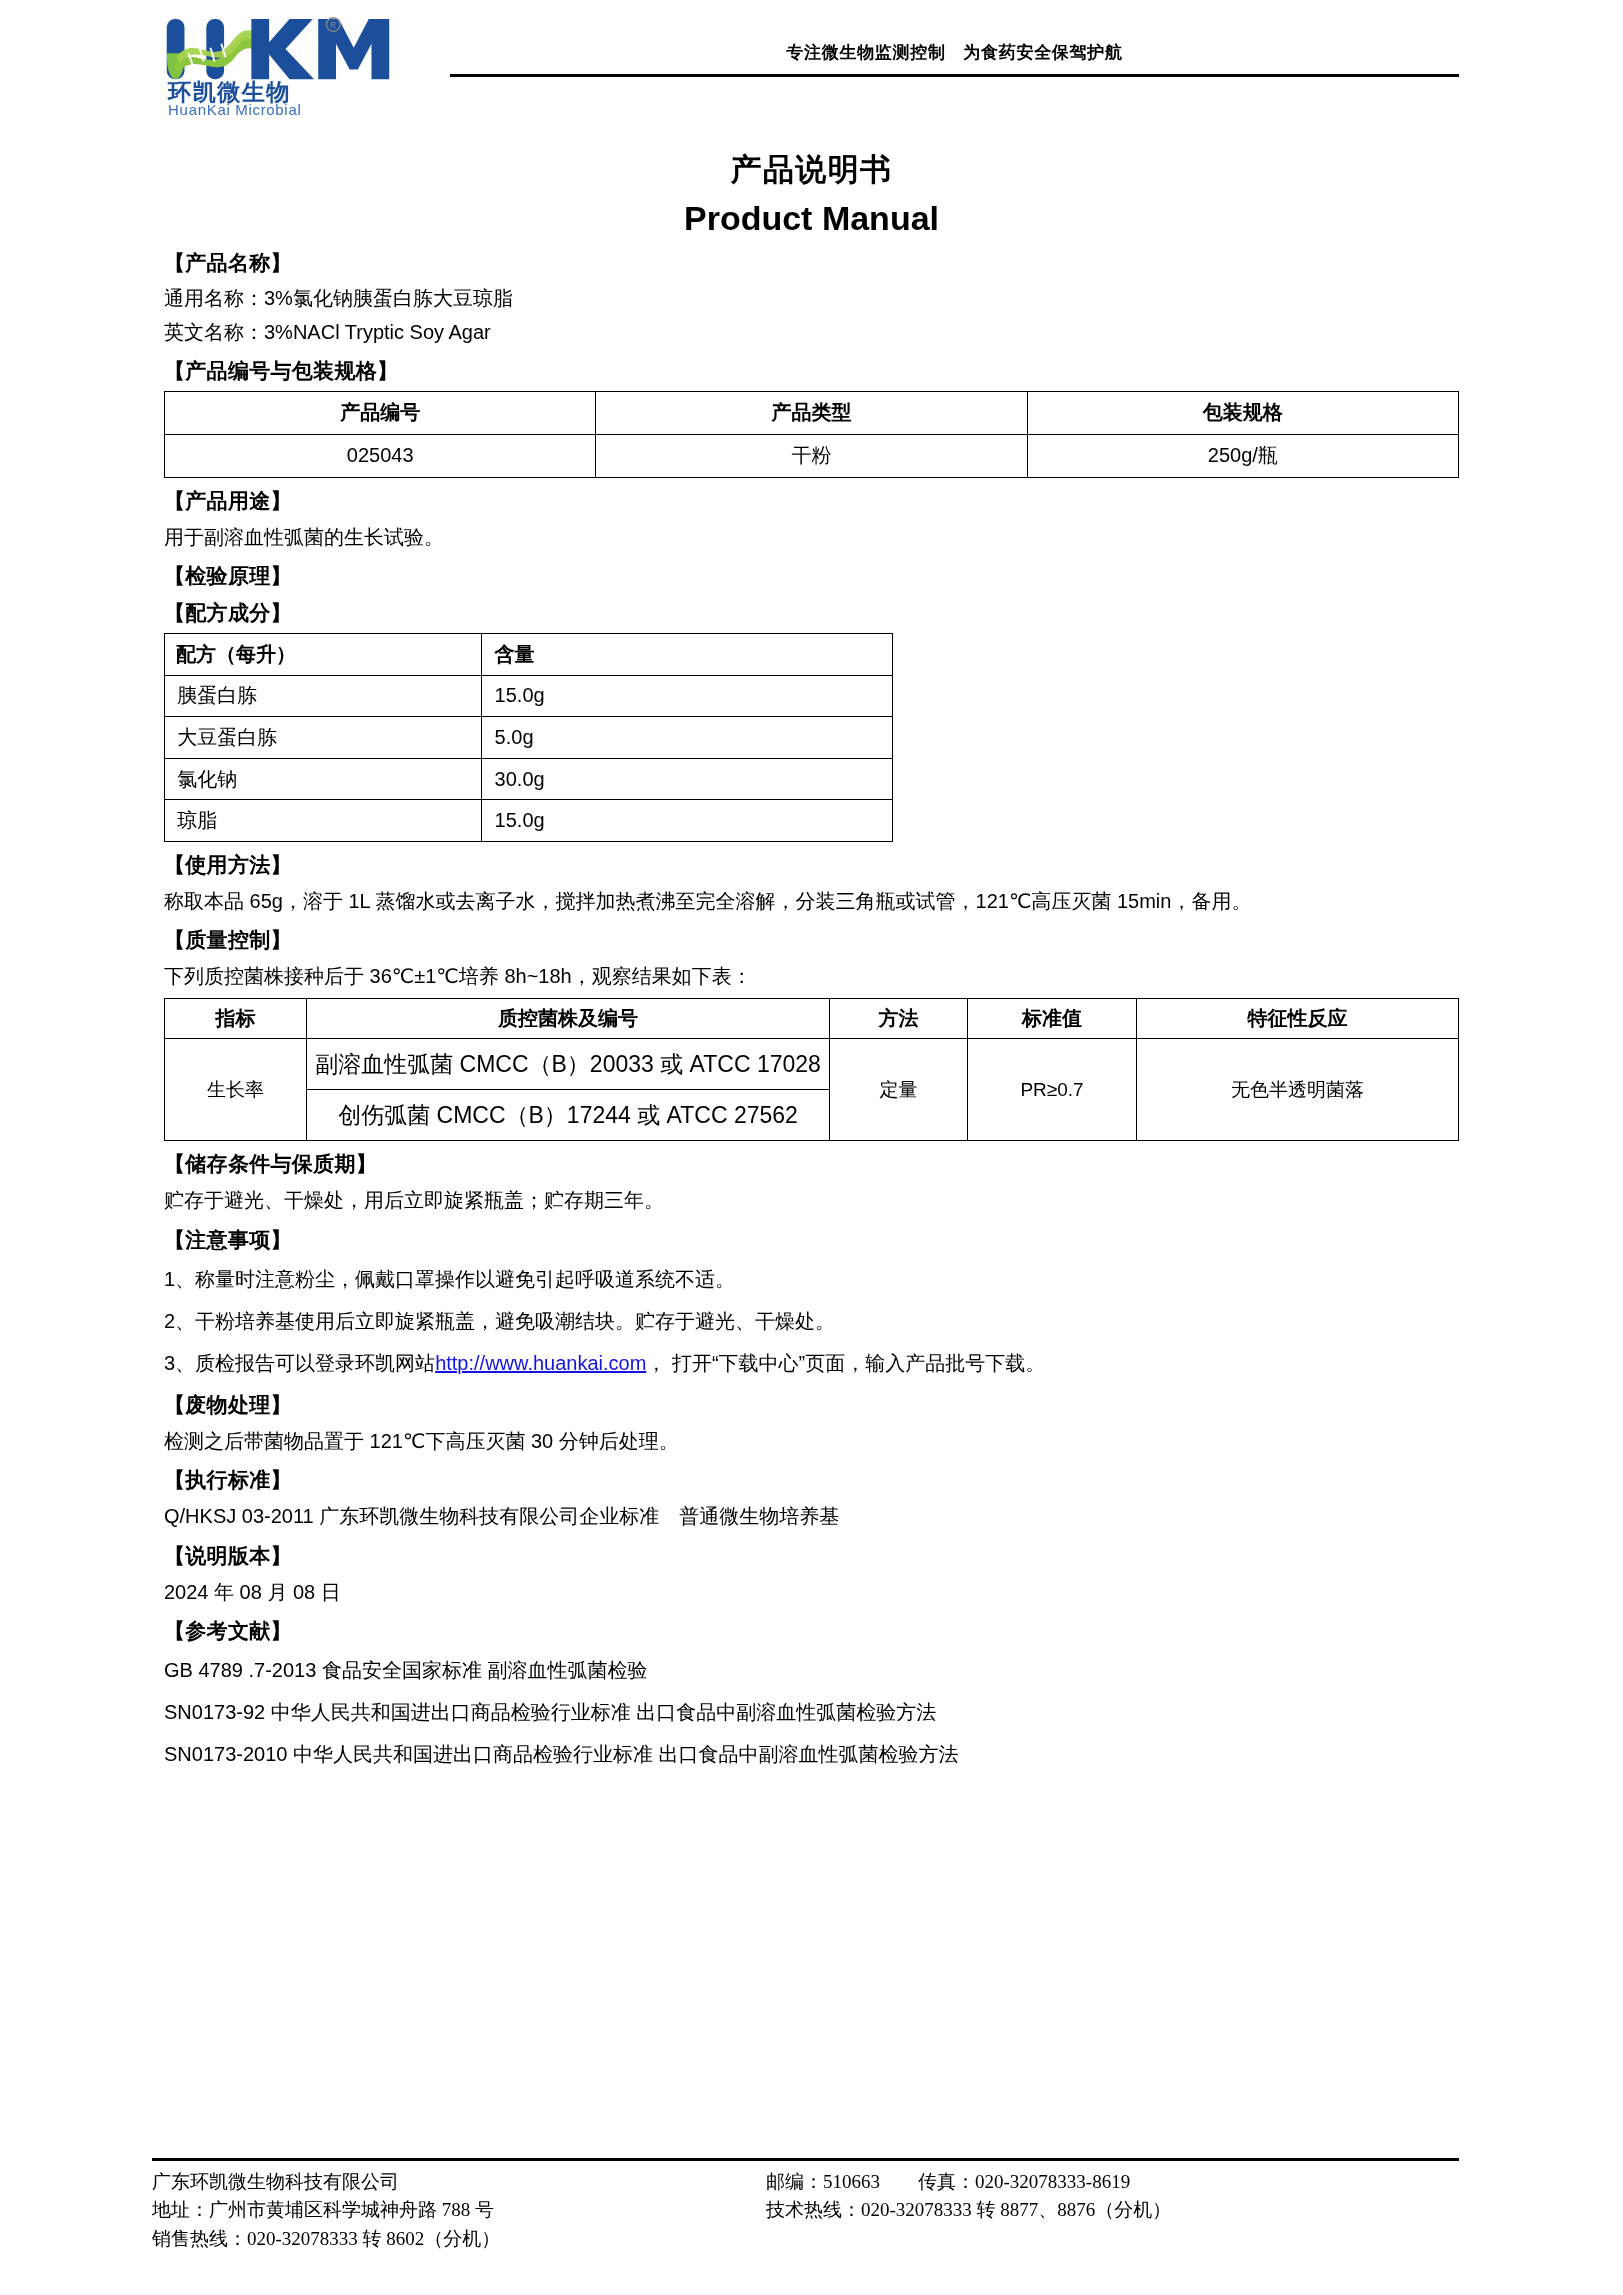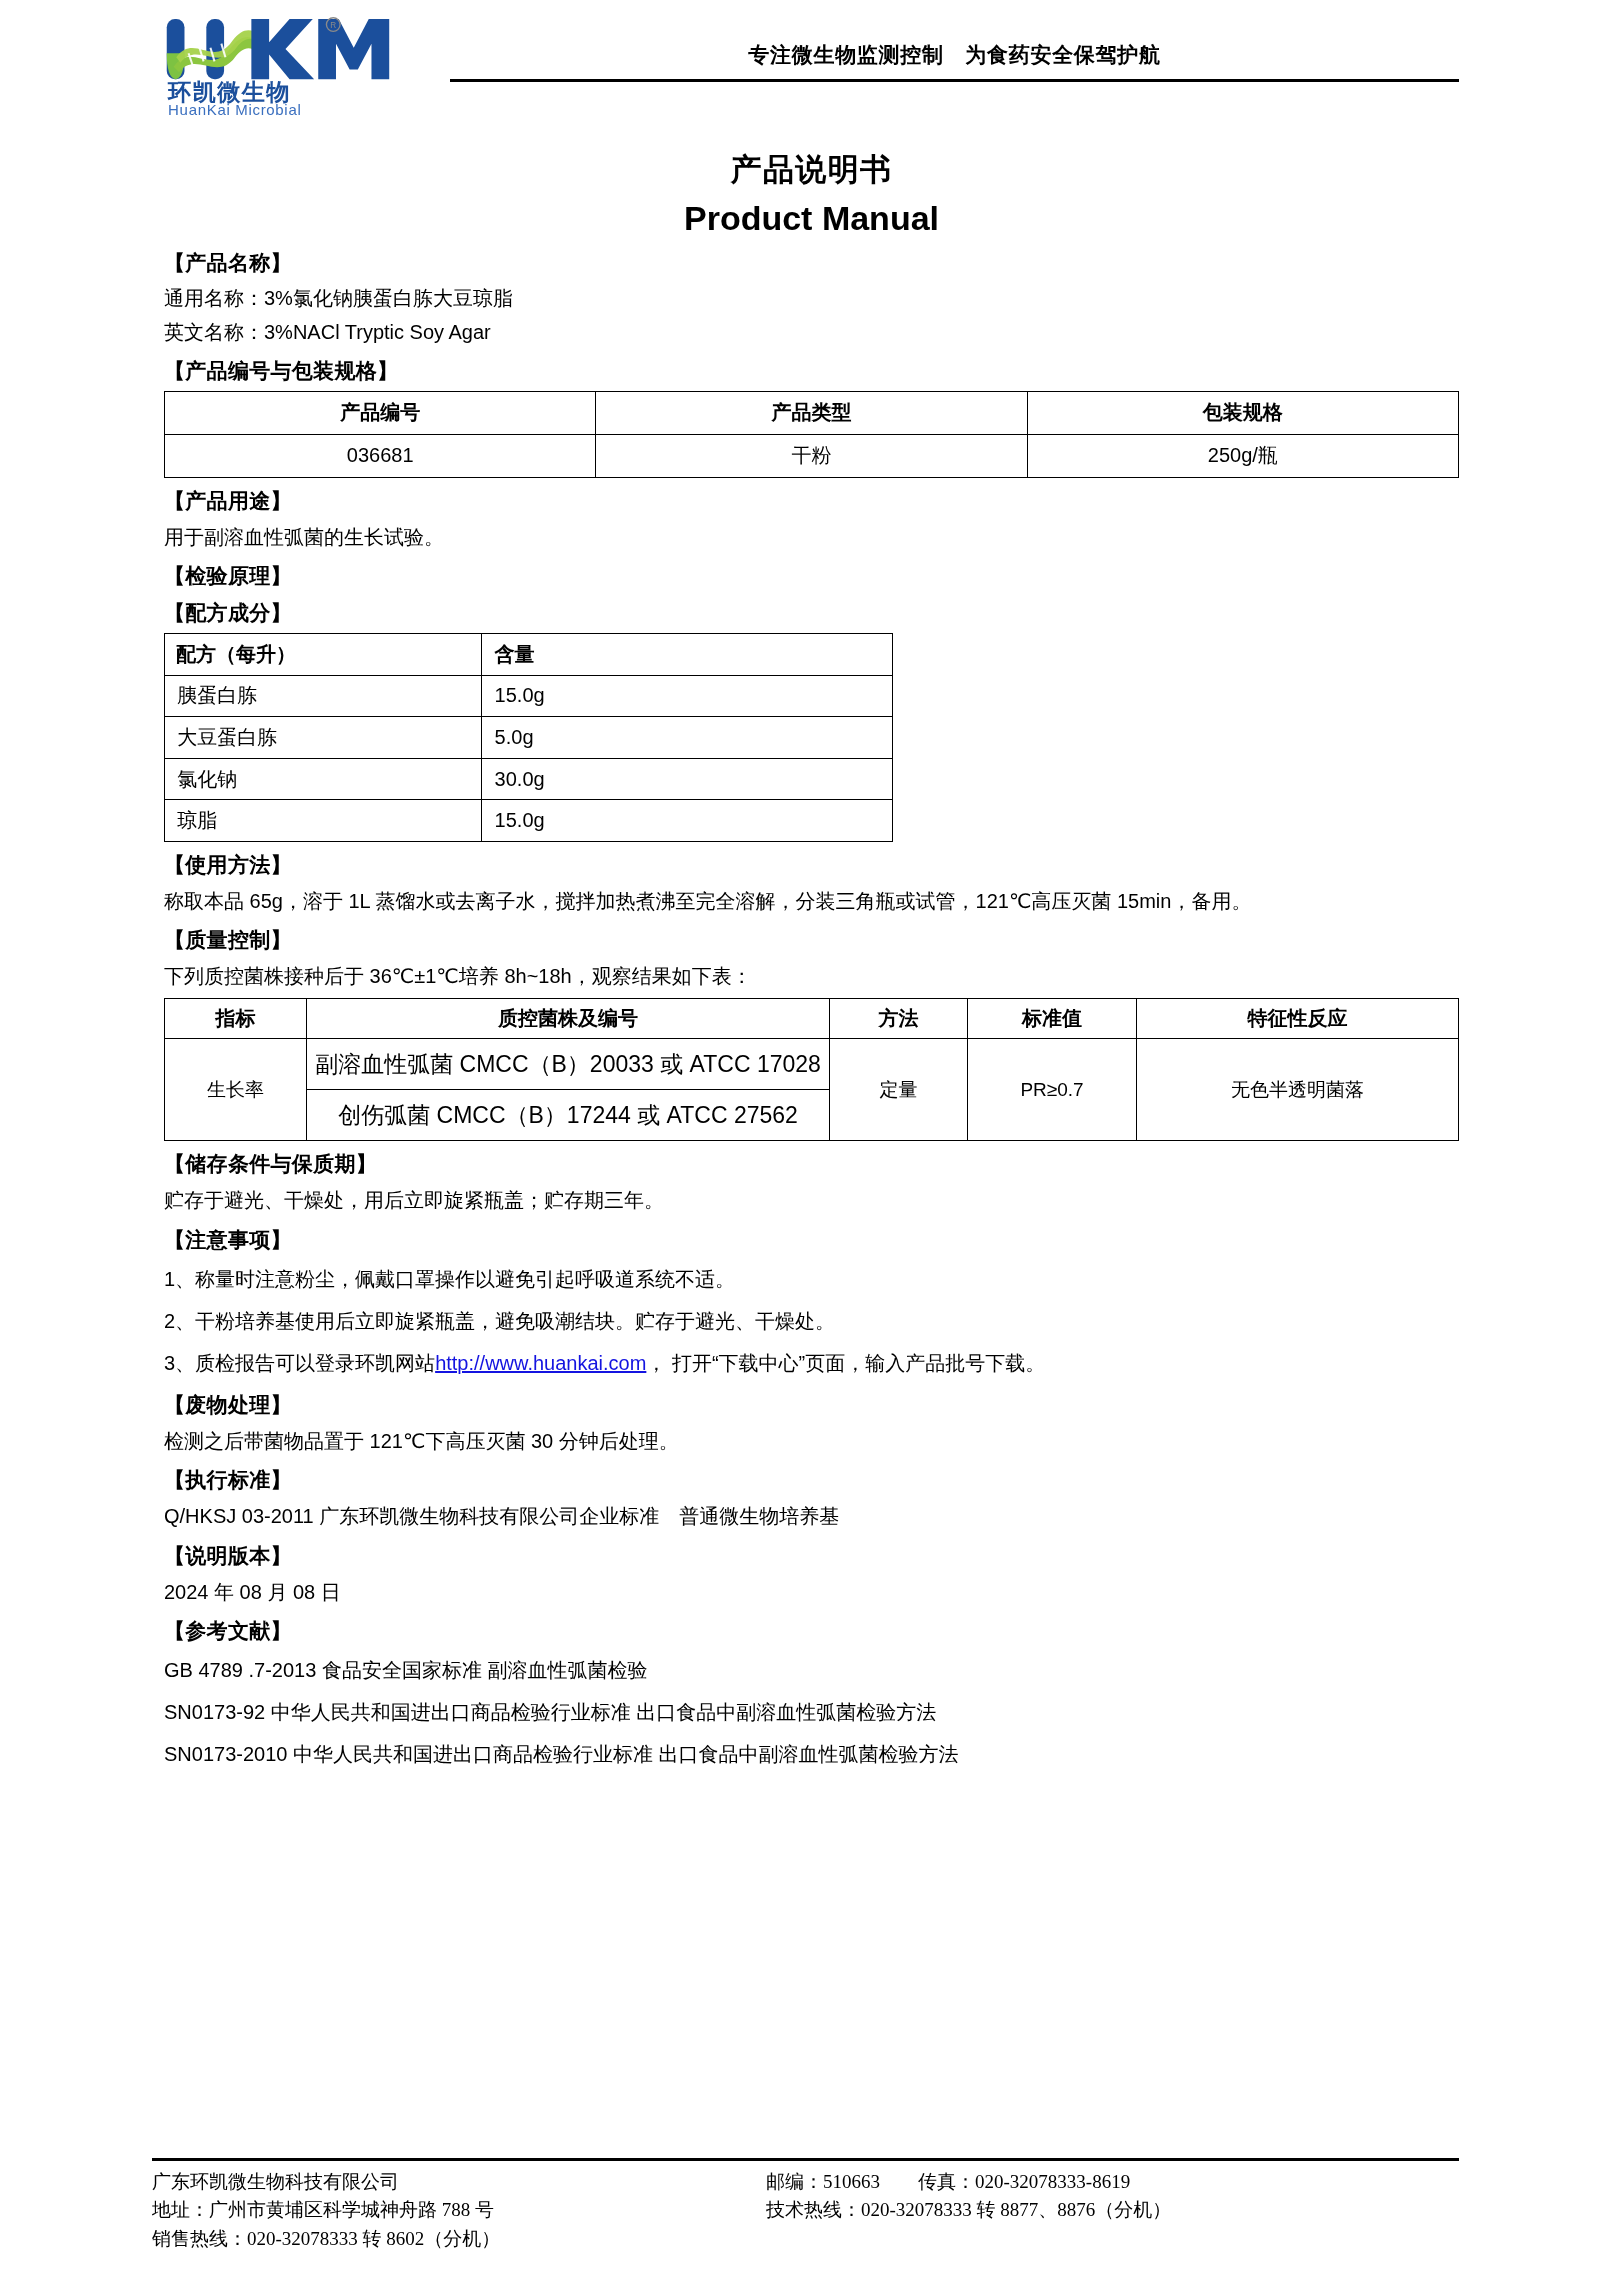--- a/index.html
+++ b/index.html
@@ -37,21 +37,21 @@
   }
   .logo-svg { display: block; }
   .header-right {
     flex: 1 1 auto;
     padding-top: 41px;
     display: flex;
     flex-direction: column;
     align-items: center;
   }
   .slogan {
-    font-size: 21px;
+    font-size: 17px;
     font-weight: bold;
     letter-spacing: 0.7px;
     white-space: nowrap;
     margin-bottom: 9.5px;
     color: #000;
   }
   .header-rule {
     width: 100%;
     border-top: 3.4px solid #000;
   }
@@ -232,21 +232,21 @@
   <table class="tbl-pkg">
     <thead>
       <tr>
         <th>产品编号</th>
         <th>产品类型</th>
         <th>包装规格</th>
       </tr>
     </thead>
     <tbody>
       <tr>
-        <td>036681</td>
+        <td>025043</td>
         <td>干粉</td>
         <td>250g/瓶</td>
       </tr>
     </tbody>
   </table>
 
   <div class="sec-head">【产品用途】</div>
   <div class="para">用于副溶血性弧菌的生长试验。</div>
 
   <div class="sec-head">【检验原理】</div>

